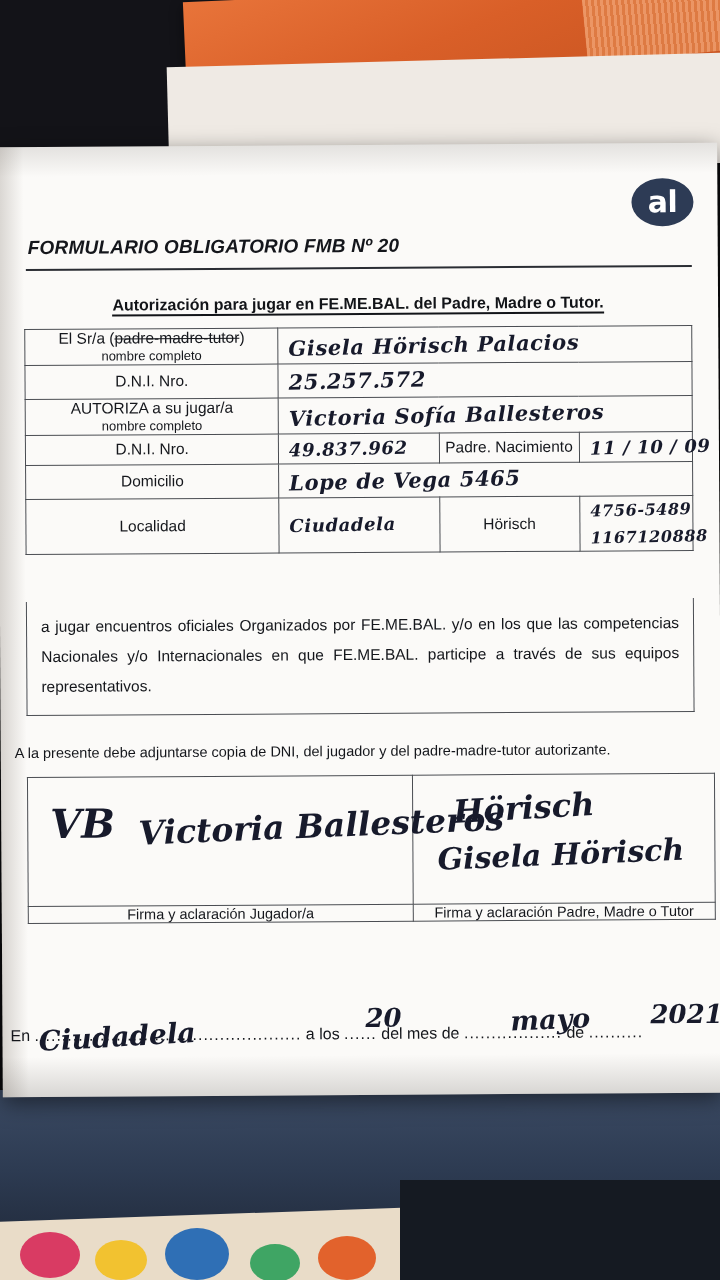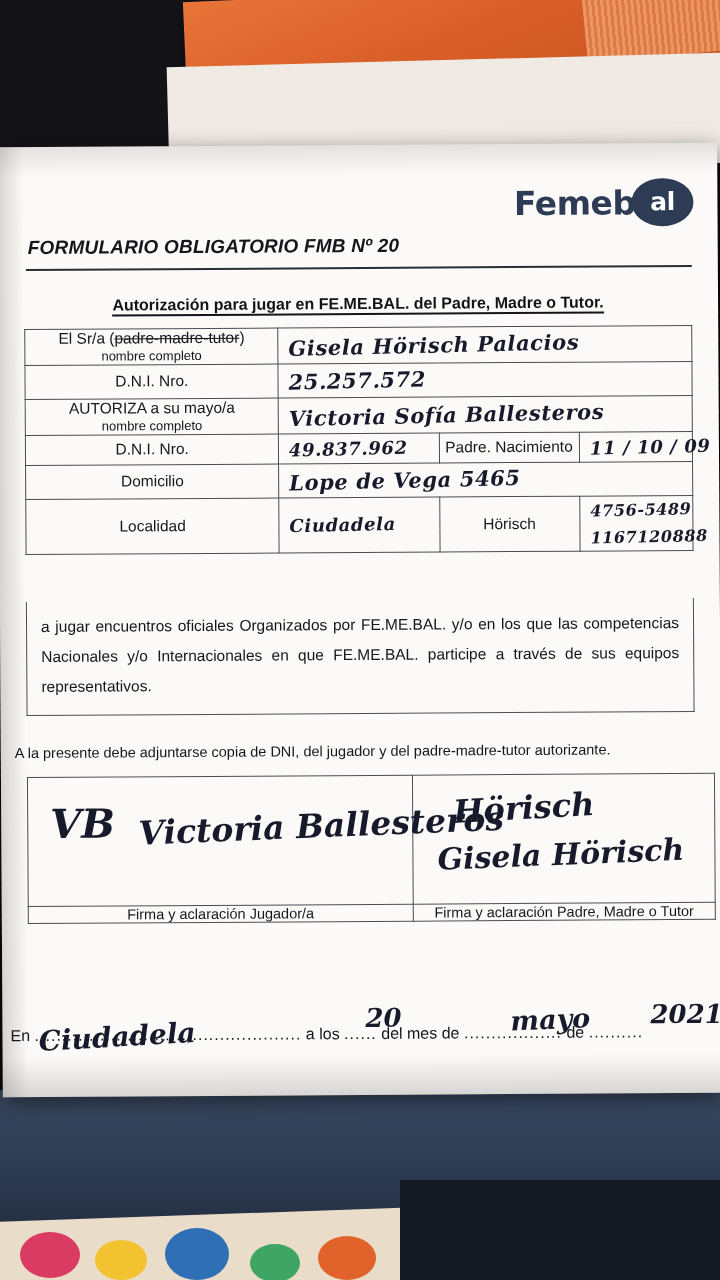--- a/index.html
+++ b/index.html
@@ -124,21 +124,21 @@
   #logo .bal-circle {
     position: relative;
     display: inline-flex;
     align-items: center;
     justify-content: center;
     width: 62px; height: 46px;
     margin-left: -4px;
     border-radius: 50%;
     background: #2d3b55;
     color: #ffffff;
-    font-size: 25px;
+    font-size: 30px;
     padding-bottom: 2px;
   }
 
   
   #form-number {
     position: absolute;
     left: 30px; top: 90px;
     font-style: italic;
     font-weight: 700;
     font-size: 19px;
@@ -298,21 +298,20 @@
   <div class="rug-blob rug-b5"></div>
   <div class="bg-bottom-dark"></div>
 
   <div id="paper">
 
     <div class="paper-shadow-top"></div>
     <div class="paper-shadow-left"></div>
     <div class="paper-shadow-bottom"></div>
 
     <div id="logo">
-      <span>Femeb</span>
       <span class="bal-circle">al</span>
     </div>
 
     <div id="form-number">FORMULARIO OBLIGATORIO FMB Nº 20</div>
     <div id="rule-under-title"></div>
 
     <div id="auth-title">
       <span>Autorización para jugar en FE.ME.BAL. del Padre, Madre o Tutor.</span>
     </div>
 
@@ -334,21 +333,21 @@
           </td>
         </tr>
         <tr>
           <td class="lbl">D.N.I. Nro.</td>
           <td class="hand-cell" colspan="3">
             <span class="hand">25.257.572</span>
           </td>
         </tr>
         <tr>
           <td class="lbl">
-            <span>AUTORIZA a su mayo/a</span>
+            <span>AUTORIZA a su jugar/a</span>
             <span class="sub">nombre completo</span>
           </td>
           <td class="hand-cell" colspan="3">
             <span class="hand">Victoria Sofía Ballesteros</span>
           </td>
         </tr>
         <tr>
           <td class="lbl">D.N.I. Nro.</td>
           <td class="hand-cell">
             <span class="hand small">49.837.962</span>

